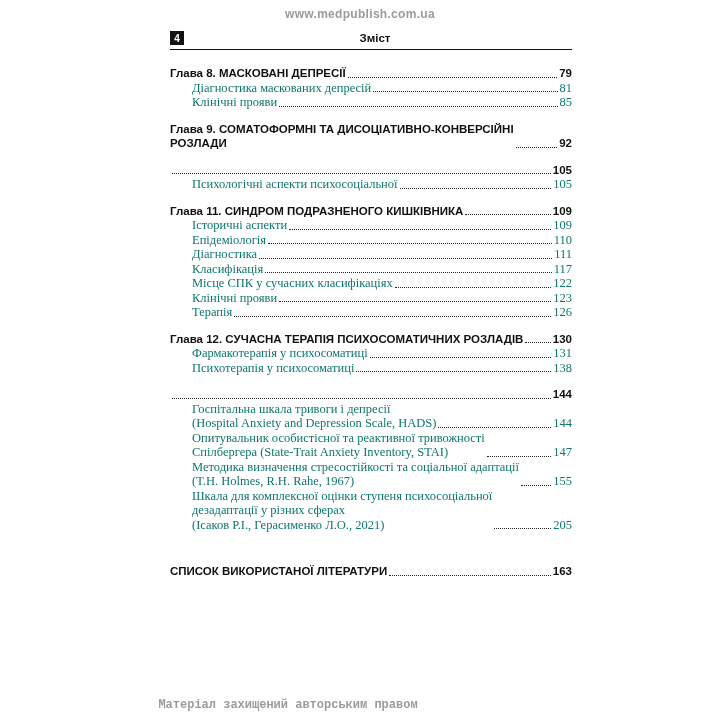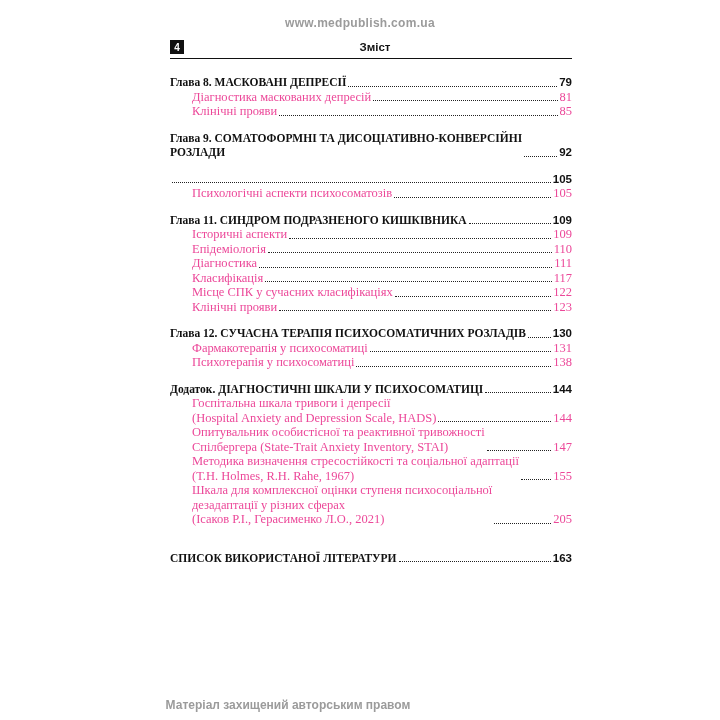--- a/index.html
+++ b/index.html
@@ -3,25 +3,25 @@
 <meta charset="utf-8">
 <style>
   * { margin: 0; padding: 0; box-sizing: border-box; }
   html, body { width: 720px; height: 720px; background: #ffffff; overflow: hidden; }
   body { font-family: "Liberation Serif", serif; color: #1c1c1c; }
 
   .watermark-top {
     width: 720px; text-align: center;
     font-family: "Liberation Sans", sans-serif;
     font-size: 12px; font-weight: bold; color: #9b9b9b;
-    padding-top: 16px; letter-spacing: 0.3px;
+    padding-top: 7px; letter-spacing: 0.3px;
   }
   .watermark-bottom {
     position: absolute; left: 0; bottom: 8px; width: 576px; text-align: center;
-    font-family: Liberation Sans, sans-serif;
+    font-family: Liberation Mono, monospace;
     font-size: 12px; font-weight: bold; color: #9b9b9b;
   }
 
   .page-content { width: 402px; margin: 10px 0 0 170px; position: relative; }
 
   .page-header {
     display: flex; align-items: center; position: relative;
     border-bottom: 1.2px solid #111; padding-bottom: 4px; margin-bottom: 16px;
   }
   .page-number-box {
@@ -29,38 +29,38 @@
     font-family: "Liberation Sans", sans-serif; font-size: 10px; font-weight: bold;
     display: flex; align-items: center; justify-content: center;
   }
   .header-title {
     position: absolute; left: 8px; right: 0; text-align: center;
     font-family: "Liberation Sans", sans-serif;
     font-size: 11.5px; font-weight: bold; color: #111;
   }
 
   .toc-section { margin-bottom: 12px; }
-  .toc-section.last-gap { margin-top: 24px; }
+  .toc-section.last-gap { margin-top: 32px; }
 
   .toc-entry { display: flex; align-items: flex-end; line-height: 14.5px; }
-  .toc-label { white-space: pre-line; font-family: Liberation Serif, serif; }
+  .toc-label { white-space: pre-line; }
   .toc-dots {
     flex: 1 1 auto; min-width: 10px;
     border-bottom: 1.6px dotted #222;
     margin: 0 2px 3px 2px;
   }
   .toc-page { flex: 0 0 auto; }
 
   .toc-heading {
     font-family: "Liberation Sans", sans-serif;
     font-size: 11.5px; font-weight: bold; color: #111;
     line-height: 14.5px;
   }
   .toc-sub {
-    font-size: 12.5px; color: #ec4899;
+    font-size: 12.5px; color: #0f766e;
     padding-left: 22px;
   }
 </style>
 </head>
 <body>
 
 <div class="watermark-top">www.medpublish.com.ua</div>
 
 <div class="page-content">
 
@@ -94,21 +94,21 @@
           <span class="toc-dots"></span>
           <span class="toc-page">92</span>
         </div>
       </div>
       <div class="toc-section">
         <div class="toc-entry toc-heading">
           <span class="toc-dots"></span>
           <span class="toc-page">105</span>
         </div>
         <div class="toc-entry toc-sub">
-          <span class="toc-label">Психологічні аспекти психосоматозів</span>
+          <span class="toc-label">Психологічні аспекти психосоціальної</span>
           <span class="toc-dots"></span>
           <span class="toc-page">105</span>
         </div>
       </div>
       <div class="toc-section">
         <div class="toc-entry toc-heading">
           <span class="toc-label">Глава 11. СИНДРОМ ПОДРАЗНЕНОГО КИШКІВНИКА</span>
           <span class="toc-dots"></span>
           <span class="toc-page">109</span>
         </div>
@@ -135,41 +135,45 @@
         <div class="toc-entry toc-sub">
           <span class="toc-label">Місце СПК у сучасних класифікаціях</span>
           <span class="toc-dots"></span>
           <span class="toc-page">122</span>
         </div>
         <div class="toc-entry toc-sub">
           <span class="toc-label">Клінічні прояви</span>
           <span class="toc-dots"></span>
           <span class="toc-page">123</span>
         </div>
+        <div class="toc-entry toc-sub">
+          <span class="toc-label">Терапія</span>
+          <span class="toc-dots"></span>
+          <span class="toc-page">126</span>
+        </div>
       </div>
       <div class="toc-section">
         <div class="toc-entry toc-heading">
           <span class="toc-label">Глава 12. СУЧАСНА ТЕРАПІЯ ПСИХОСОМАТИЧНИХ РОЗЛАДІВ</span>
           <span class="toc-dots"></span>
           <span class="toc-page">130</span>
         </div>
         <div class="toc-entry toc-sub">
           <span class="toc-label">Фармакотерапія у психосоматиці</span>
           <span class="toc-dots"></span>
           <span class="toc-page">131</span>
         </div>
         <div class="toc-entry toc-sub">
           <span class="toc-label">Психотерапія у психосоматиці</span>
           <span class="toc-dots"></span>
           <span class="toc-page">138</span>
         </div>
       </div>
       <div class="toc-section">
         <div class="toc-entry toc-heading">
-          <span class="toc-label">Додаток. ДІАГНОСТИЧНІ ШКАЛИ У ПСИХОСОМАТИЦІ</span>
           <span class="toc-dots"></span>
           <span class="toc-page">144</span>
         </div>
         <div class="toc-entry toc-sub">
           <span class="toc-label">Госпітальна шкала тривоги і депресії
 (Hospital Anxiety and Depression Scale, HADS)</span>
           <span class="toc-dots"></span>
           <span class="toc-page">144</span>
         </div>
         <div class="toc-entry toc-sub">

